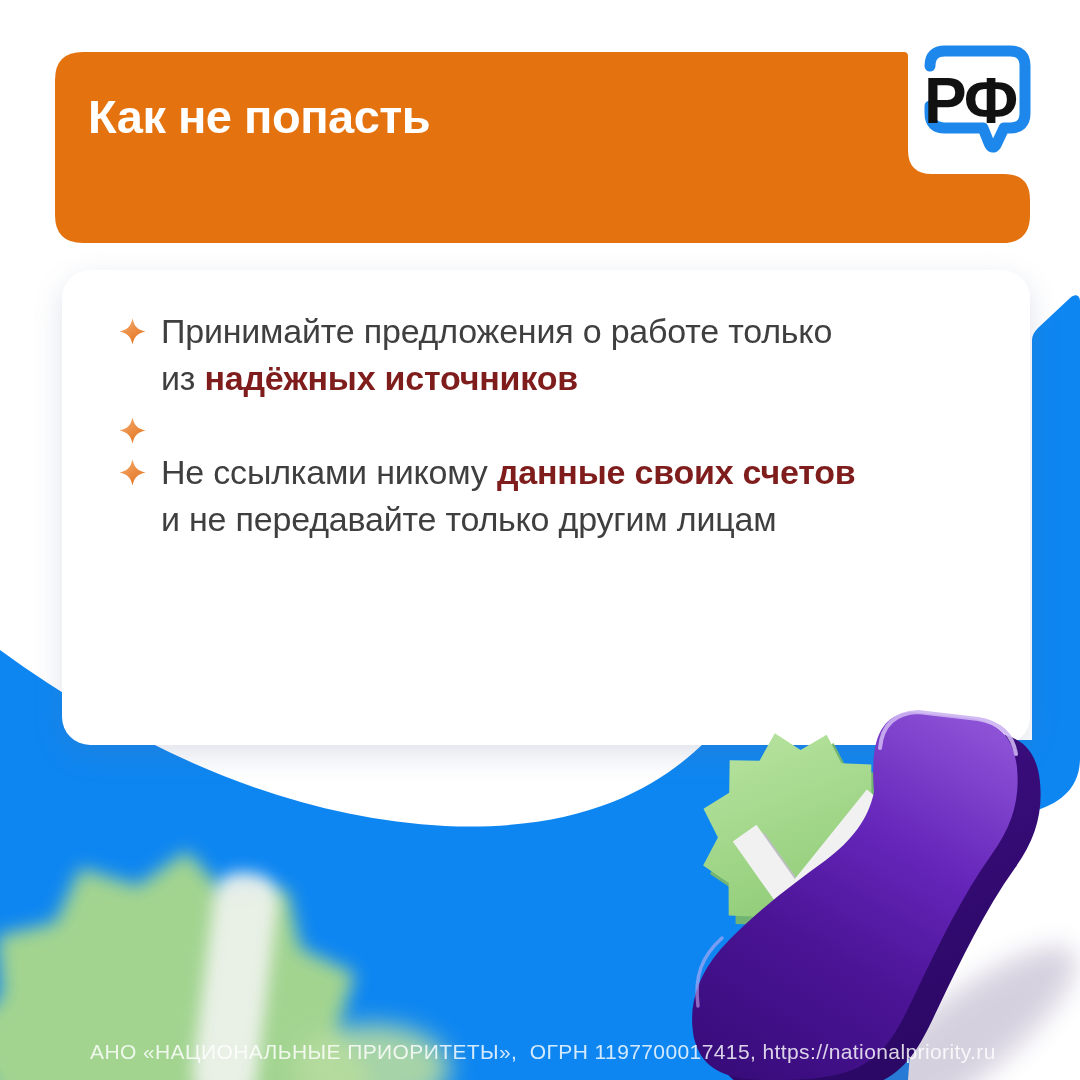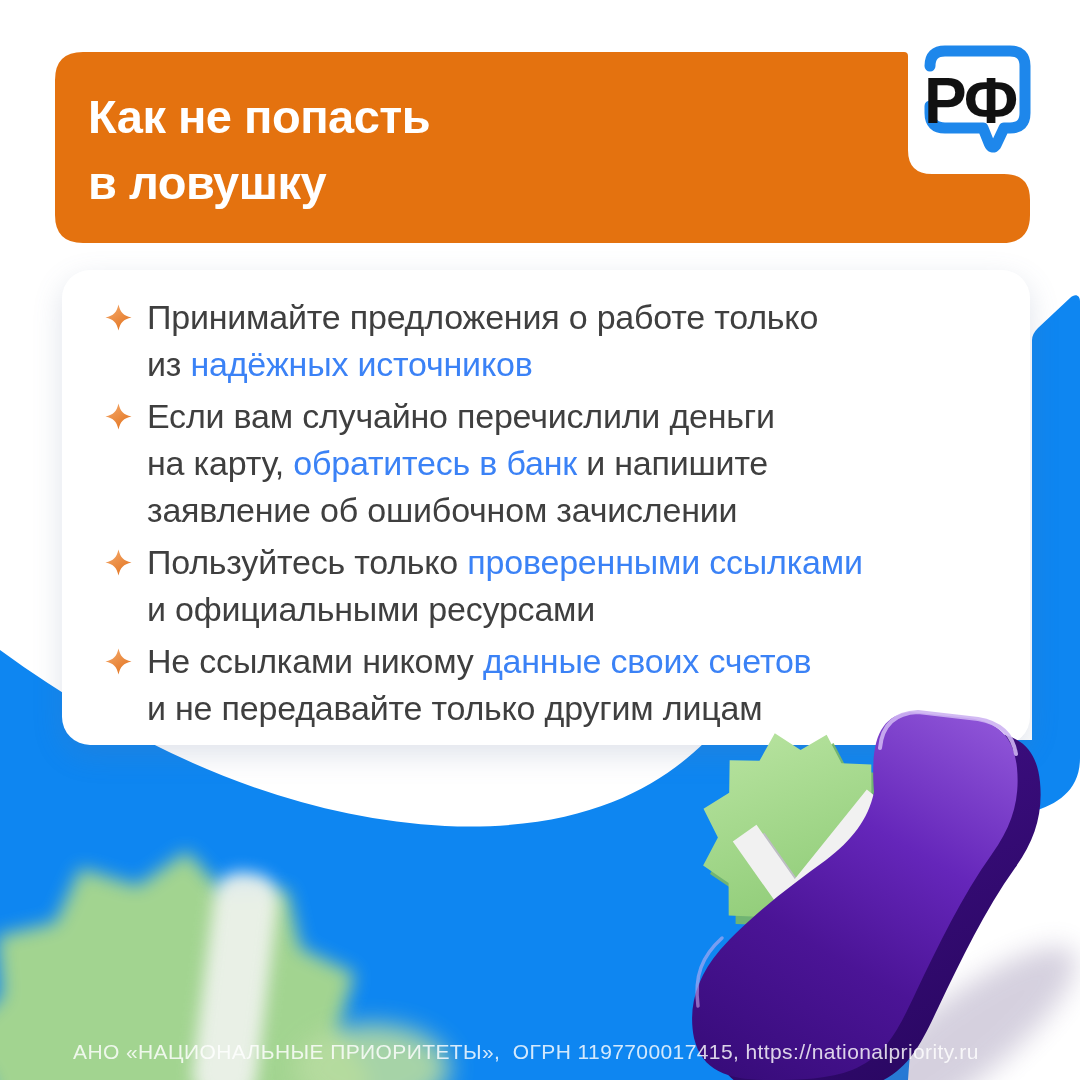--- a/index.html
+++ b/index.html
@@ -20,36 +20,36 @@
     font-family:"Liberation Sans","DejaVu Sans",sans-serif;
     font-weight:700;font-size:64px;letter-spacing:-2px;fill:#111111;
   }
 
   
   .card{
     position:absolute;left:62px;top:270px;width:968px;height:475px;z-index:2;
     background:#ffffff;border-radius:28px;box-shadow:0 10px 30px rgba(96,116,156,0.20);
     box-sizing:border-box;padding:22px 34px 0 41px;
   }
-  .tips{list-style:none;margin:2px;padding:0;}
+  .tips{list-style:none;margin:16px;padding:0;}
   .tips li{display:flex;align-items:flex-start;margin:0;}
   .tips li + li{margin-top:5px;}
   .diamond{
     flex:0 0 auto;width:27px;height:27px;margin:10px 15px 0 0;
     background:linear-gradient(145deg,#f4a768 10%,#e2731f 90%);
     clip-path:path("M13.5,0.5 C15.5,8.7 18.3,11.5 26.5,13.5 C18.3,15.5 15.5,18.3 13.5,26.5 C11.5,18.3 8.7,15.5 0.5,13.5 C8.7,11.5 11.5,8.7 13.5,0.5 Z");
   }
   .tip-text{
     margin:0;color:var(--text-dark,#3f3f3f);font-size:34px;line-height:47px;letter-spacing:-0.2px;
   }
-  .tip-text .b{font-weight:400;color:#3b82f6;}
+  .tip-text .b{font-weight:700;color:#7f1d1d;}
 
   
   .footer{
-    position:absolute;left:73px;top:1040px;z-index:5;
+    position:absolute;left:90px;top:1040px;z-index:5;
     color:rgba(255,255,255,0.82);font-size:21px;letter-spacing:0.4px;white-space:pre;
   }
 
   .bg-svg{z-index:1;}
   .decor-svg{z-index:4;}
 </style>
 </head>
 <body>
 
 <div class="stage" style="--text-dark: #3F3F3F;">
@@ -87,41 +87,35 @@
   </svg>
 
   <div class="card">
     <ul class="tips">
         <li>
           <span class="diamond"></span>
           <p class="tip-text"><span>Принимайте предложения о работе только</span><br><span>из </span><span class="b">надёжных источников</span></p>
         </li>
         <li>
           <span class="diamond"></span>
-          <p class="tip-text"><span>Если вам случайно перечислили деньги</span><br><span>на карту, </span><span class="b">обратитесь в банк</span><span> и напишите</span><br><span>заявление об ошибочном зачислении</span></p>
-        </li>
-        <li>
-          <span class="diamond"></span>
-          <p class="tip-text"><span>Пользуйтесь только </span><span class="b">проверенными ссылками</span><br><span>и официальными ресурсами</span></p>
         </li>
         <li>
           <span class="diamond"></span>
           <p class="tip-text"><span>Не ссылками никому </span><span class="b">данные своих счетов</span><br><span>и не передавайте только другим лицам</span></p>
         </li>
       </ul>
   </div>
 
   <svg class="layer header-svg" viewBox="0 0 1080 1080">
     <path d="M 83,52 L 904,52 Q 908,52 908,56 L 908,150 Q 908,174 932,174 L 1004,174
          Q 1030,174 1030,200 L 1030,215 Q 1030,243 1002,243 L 83,243
          Q 55,243 55,215 L 55,80 Q 55,52 83,52 Z" fill="#E4720F"></path>
   </svg>
   <div class="header-title">
     <div>Как не попасть</div>
-    <div>в ловушку</div>
   </div>
 
   <svg class="logo-svg" viewBox="0 0 120 120">
     <path d="M 15,24 Q 15,9 30,9 L 95,9 Q 110,9 110,24 L 110,71 Q 110,86 95,86 L 89,86
          L 81,103 Q 77,108 74,101 L 68,86 L 30,86 Q 15,86 15,71 L 15,64" fill="none" stroke="#1E87EB" stroke-width="11" stroke-linecap="round" stroke-linejoin="round"></path>
     <text x="9" y="81">РФ</text>
   </svg>
 
   <svg class="layer decor-svg" viewBox="0 0 1080 1080">
     <defs>

